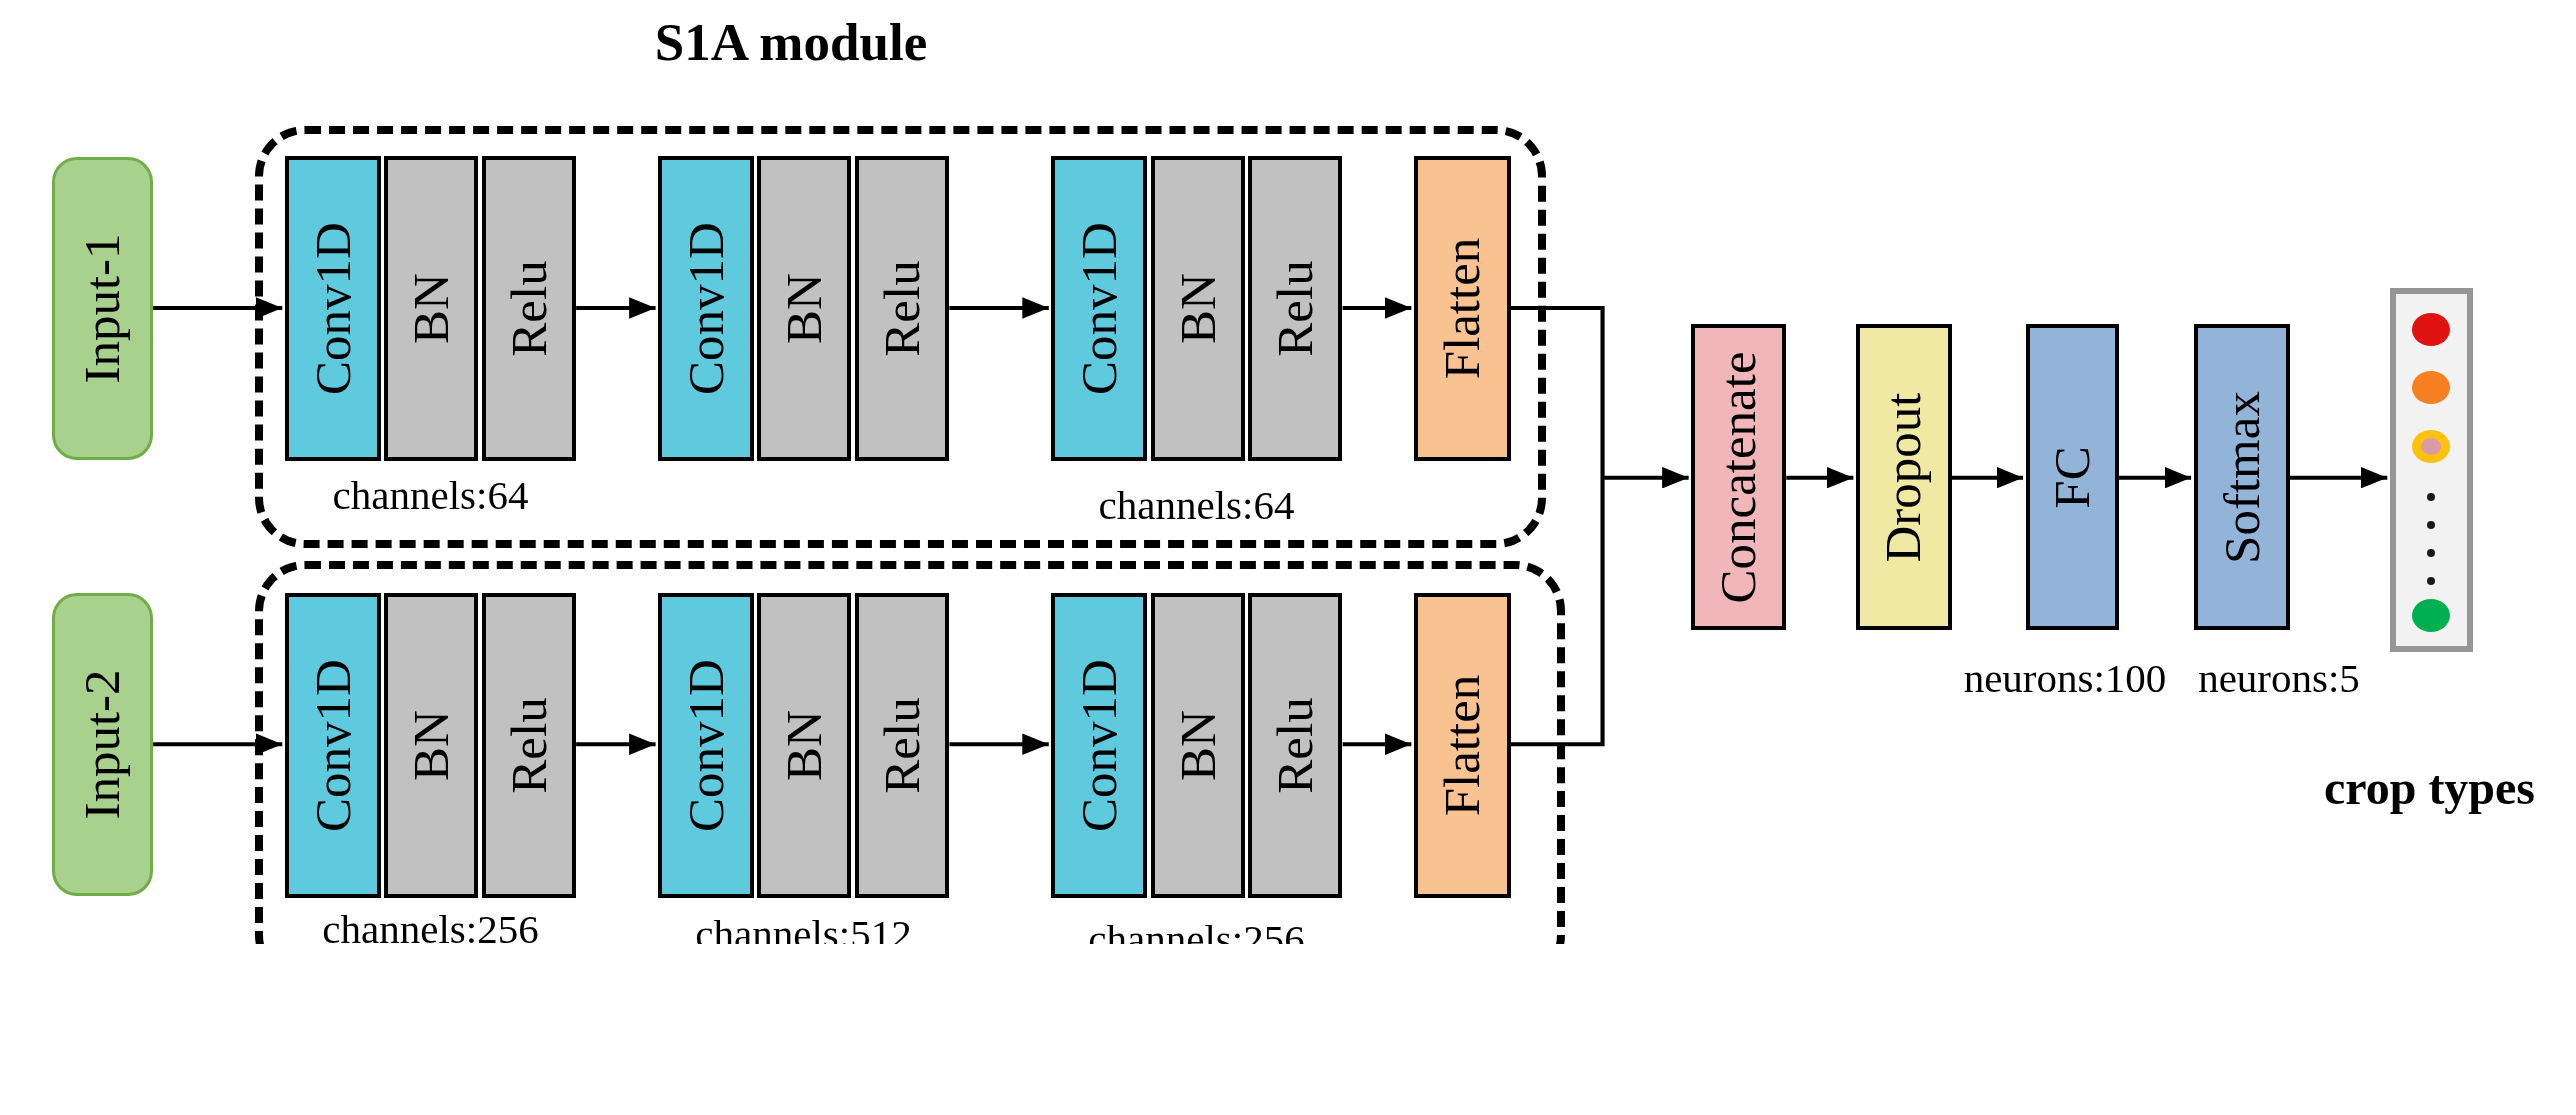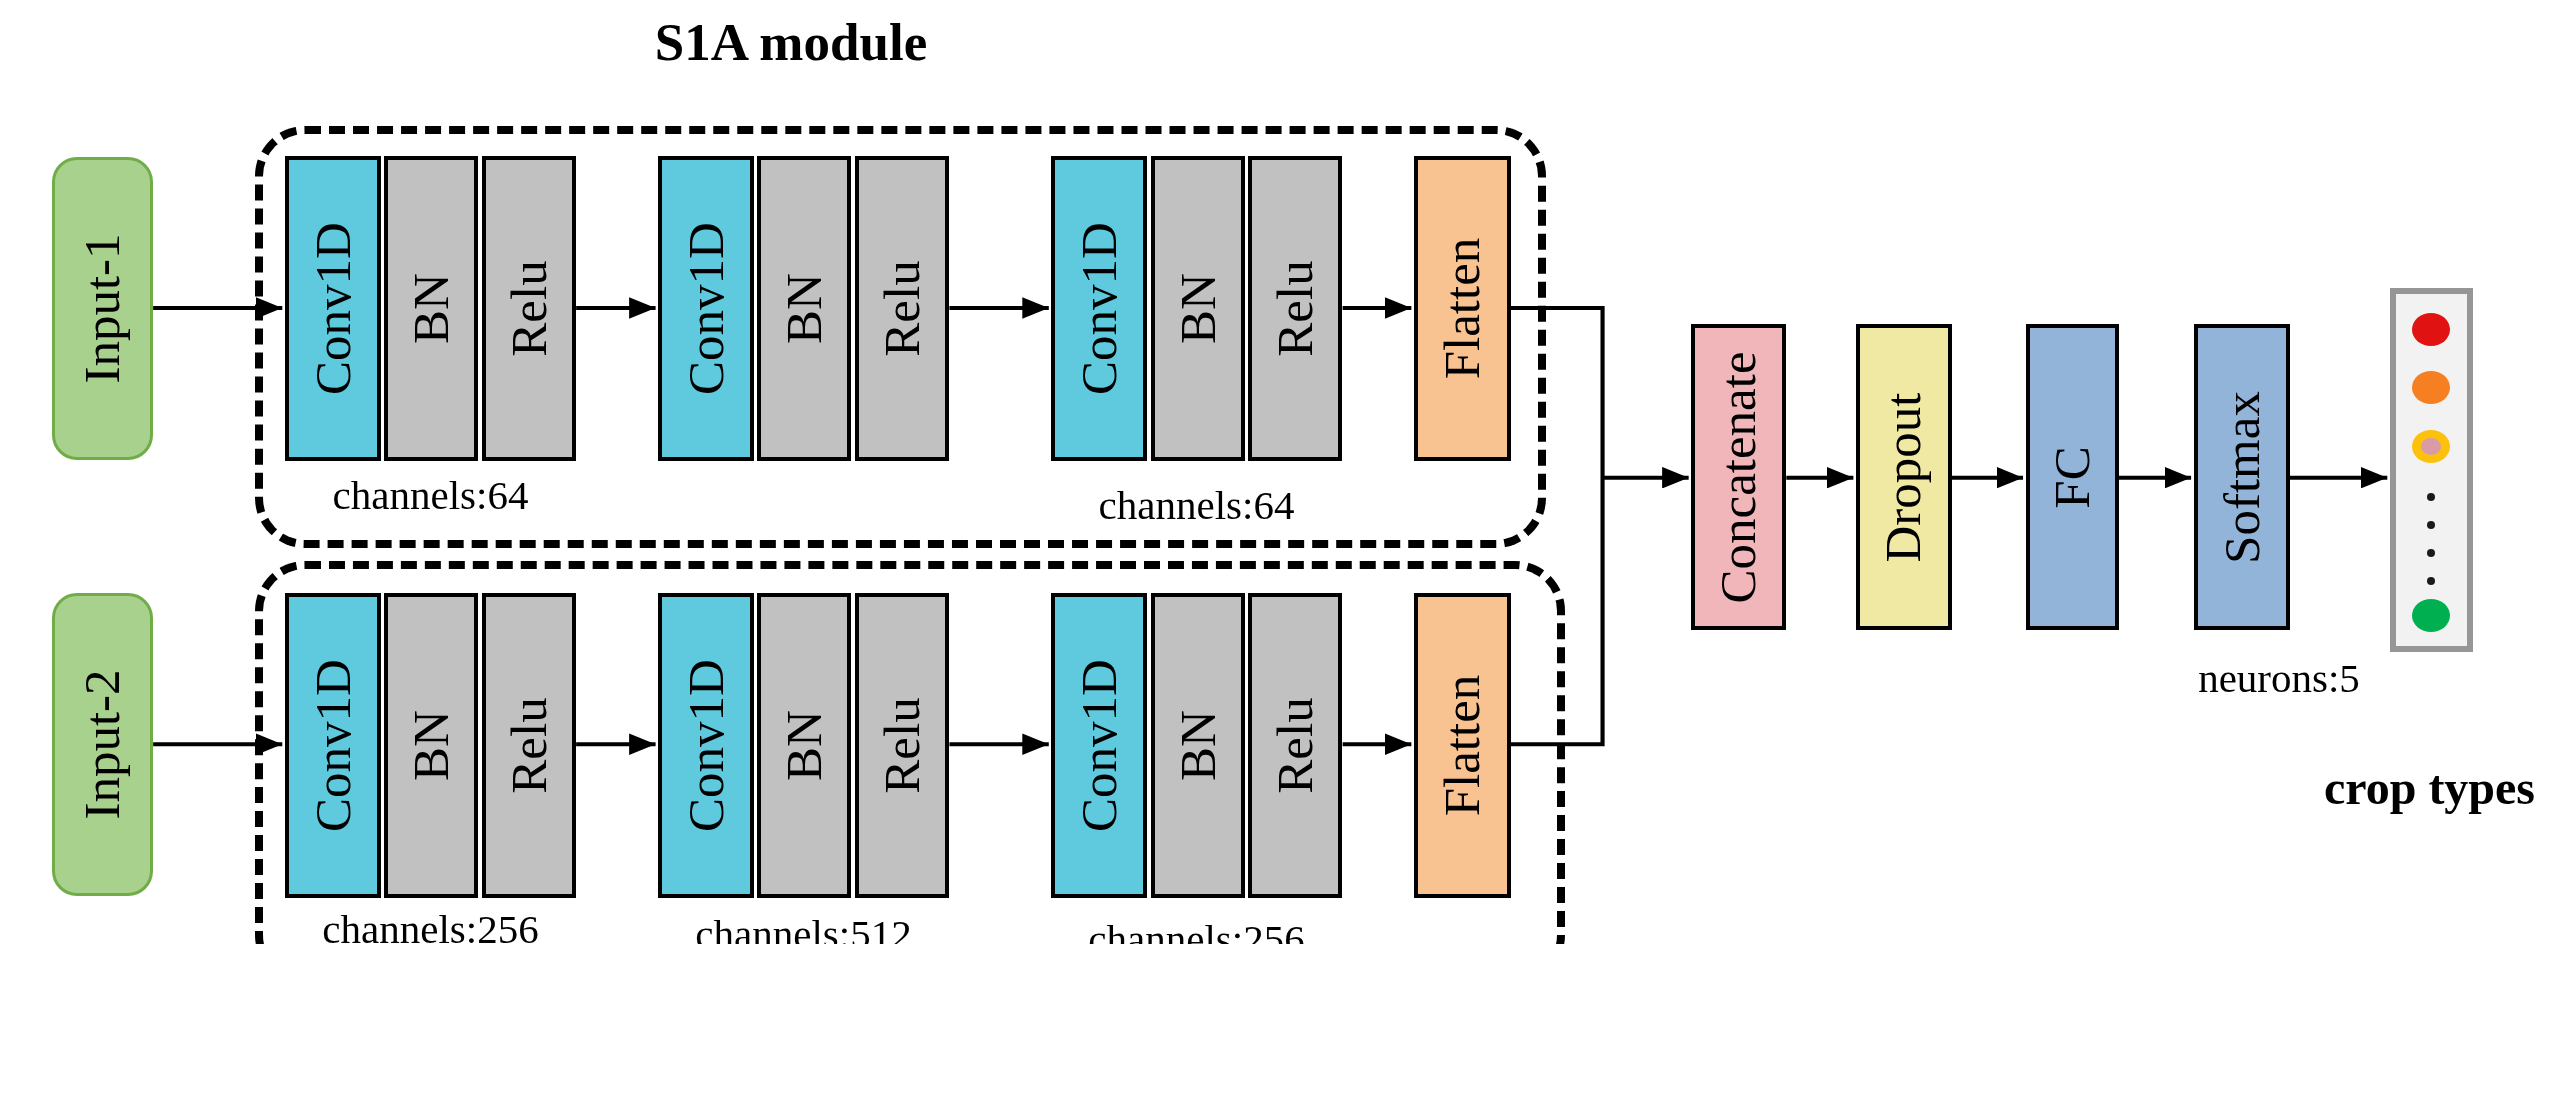--- a/index.html
+++ b/index.html
@@ -163,20 +163,21 @@
   <div class="block dropout" style="left:1856px;top:324px;width:96px;height:306px;">
     <span class="vlabel">Dropout</span>
     </div>
   <div class="block blue" style="left:2026px;top:324px;width:93px;height:306px;">
     <span class="vlabel">FC</span>
     </div>
   <div class="block blue" style="left:2194px;top:324px;width:96px;height:306px;">
     <span class="vlabel">Softmax</span>
     </div>
 
+  <div class="caption" style="left:1916px;top:656px;width:298px;">neurons:100</div>
   <div class="caption" style="left:2155px;top:656px;width:248px;">neurons:5</div>
 
   <div class="output-box">
     <div class="dot big-dot" style="top:19px;background:var(--dot_red);"></div>
     <div class="dot big-dot" style="top:77px;background:var(--dot_orange);"></div>
     <div class="dot big-dot" style="top:136px;background:var(--dot_yellow);">
       <div class="dot-center"></div>
     </div>
     <div class="dot small-dot" style="top:199px;"></div>
     <div class="dot small-dot" style="top:227px;"></div>

